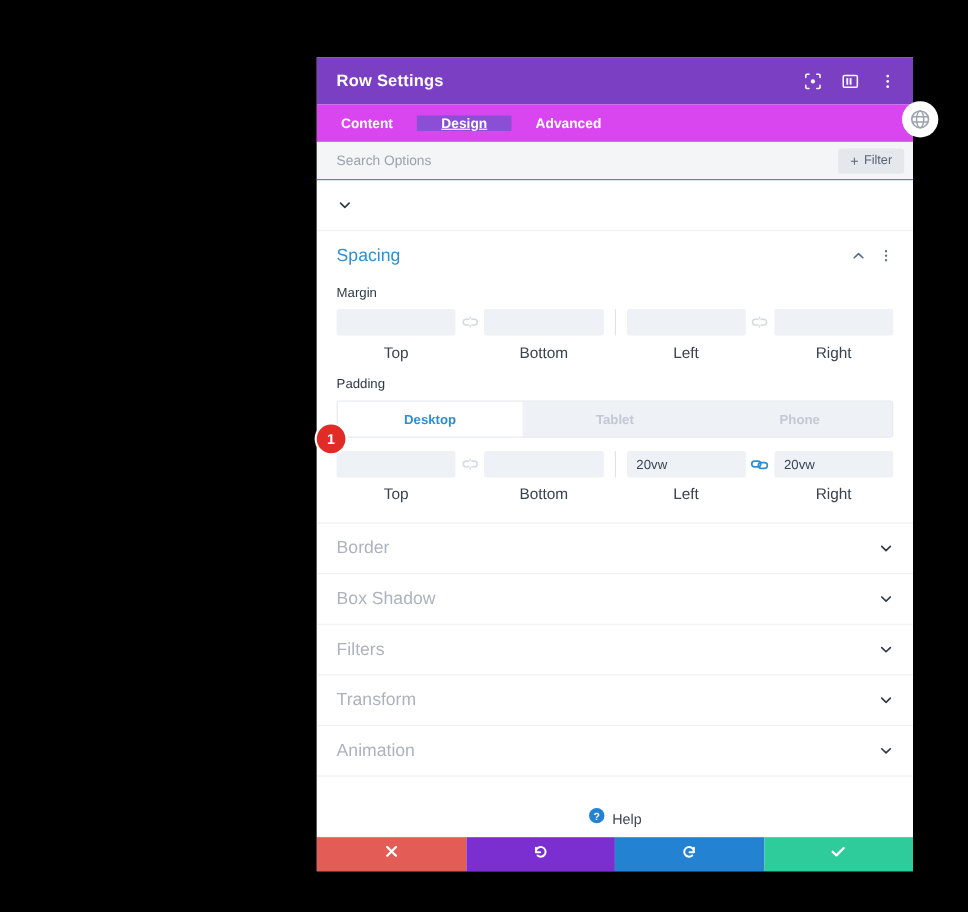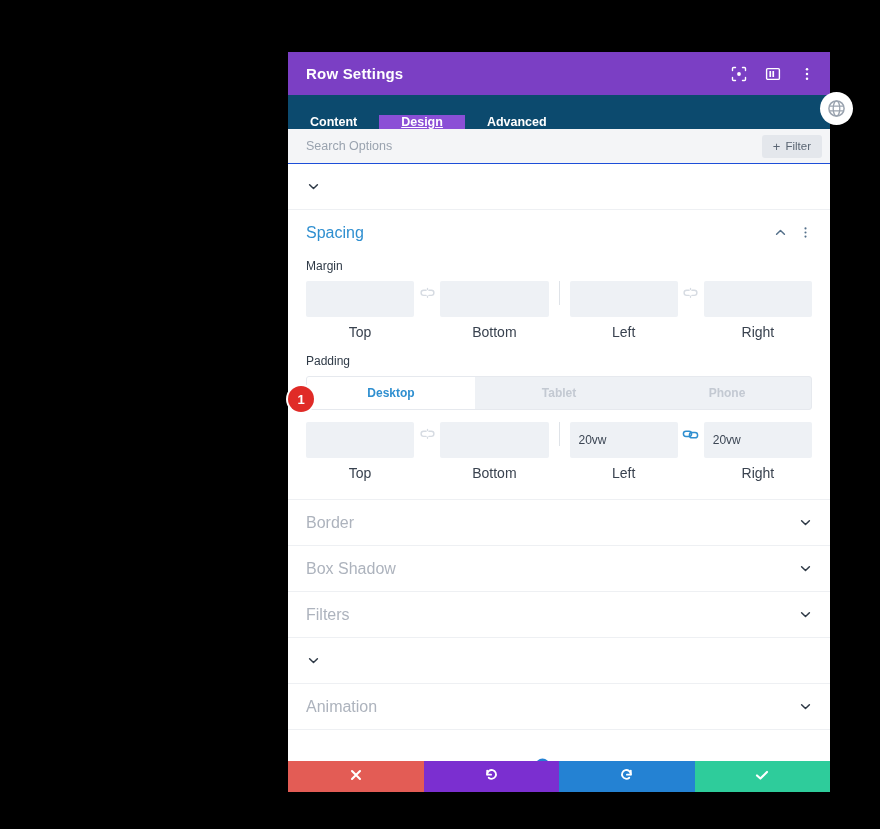--- a/index.html
+++ b/index.html
@@ -58,23 +58,23 @@
     height: 18px;
     display: flex;
     align-items: center;
     justify-content: center;
     cursor: pointer;
   }
 
   
   .tabs {
     height: 34px;
-    background: #0c4a6e;
-    display: flex;
-    align-items: flex-end;
+    background: #d946ef;
+    display: flex;
+    align-items: center;
     flex: 0 0 auto;
   }
   .tab {
     display: flex;
     align-items: center;
     justify-content: center;
     padding: 0 22px;
     color: #ffffff;
     font-size: 12.5px;
     font-weight: bold;
@@ -205,21 +205,21 @@
   }
   .cell {
     flex: 1 1 0;
     display: flex;
     flex-direction: column;
     align-items: center;
     min-width: 0;
   }
   .spacing-input {
     width: 100%;
-    height: 36px;
+    height: 24px;
     background: #eef1f5;
     border: 0;
     outline: 0;
     border-radius: 2px;
     font-family: "Liberation Sans", sans-serif;
     font-size: 12px;
     color: #3c4654;
     padding: 0 9px;
     box-sizing: border-box;
   }
@@ -523,20 +523,21 @@
       <div class="acc">
         <div class="acc-title">Filters</div>
         <span class="acc-chev">
           <svg width="13" height="13" viewBox="0 0 13 13">
               <path d="M2.6 4.7 L6.5 8.5 L10.4 4.7" fill="none" stroke="#2f3a47" stroke-width="1.5" stroke-linecap="round" stroke-linejoin="round"></path>
             </svg>
         </span>
       </div>
 
       <div class="acc">
+        <div class="acc-title">Transform</div>
         <span class="acc-chev">
           <svg width="13" height="13" viewBox="0 0 13 13">
               <path d="M2.6 4.7 L6.5 8.5 L10.4 4.7" fill="none" stroke="#2f3a47" stroke-width="1.5" stroke-linecap="round" stroke-linejoin="round"></path>
             </svg>
         </span>
       </div>
 
       <div class="acc">
         <div class="acc-title">Animation</div>
         <span class="acc-chev">

